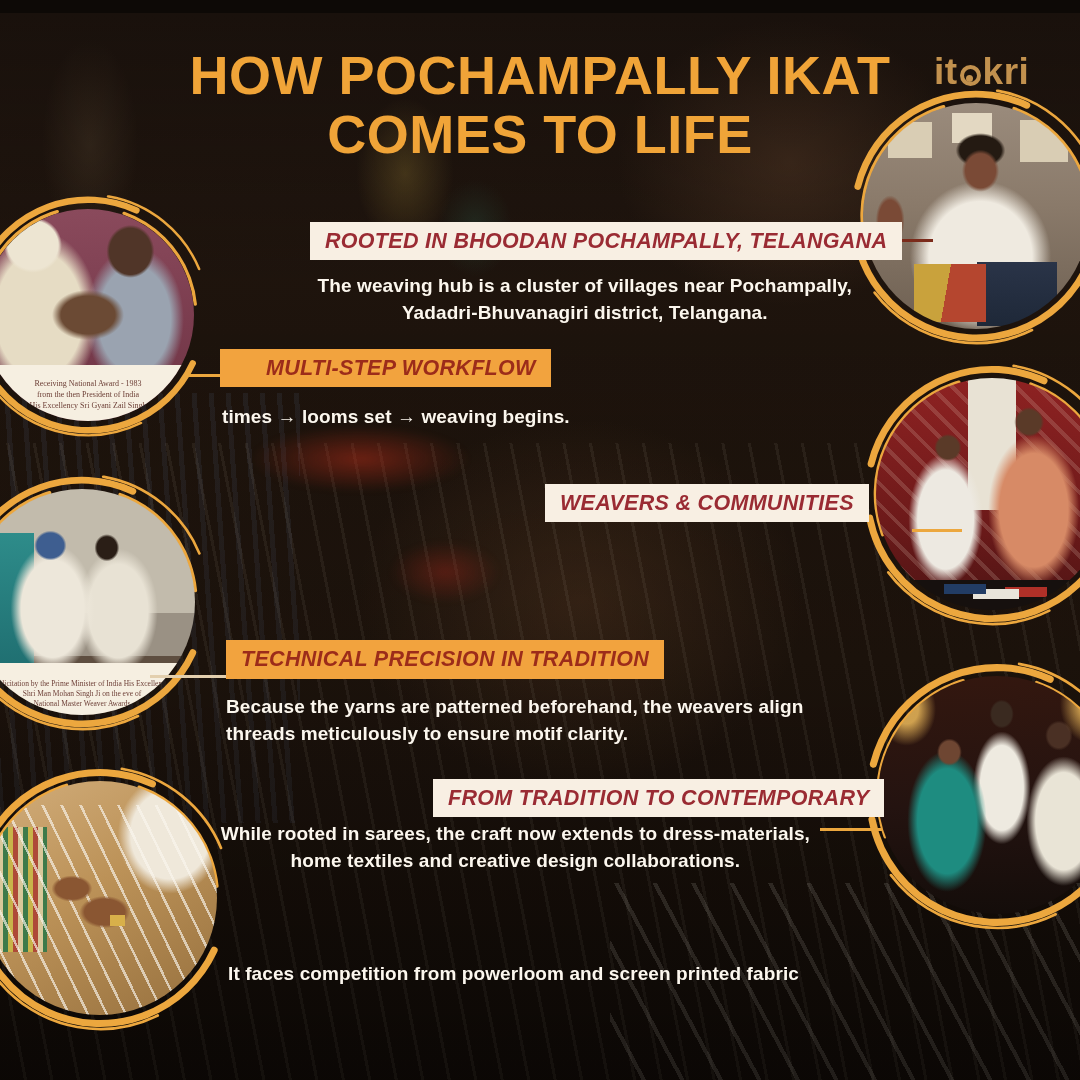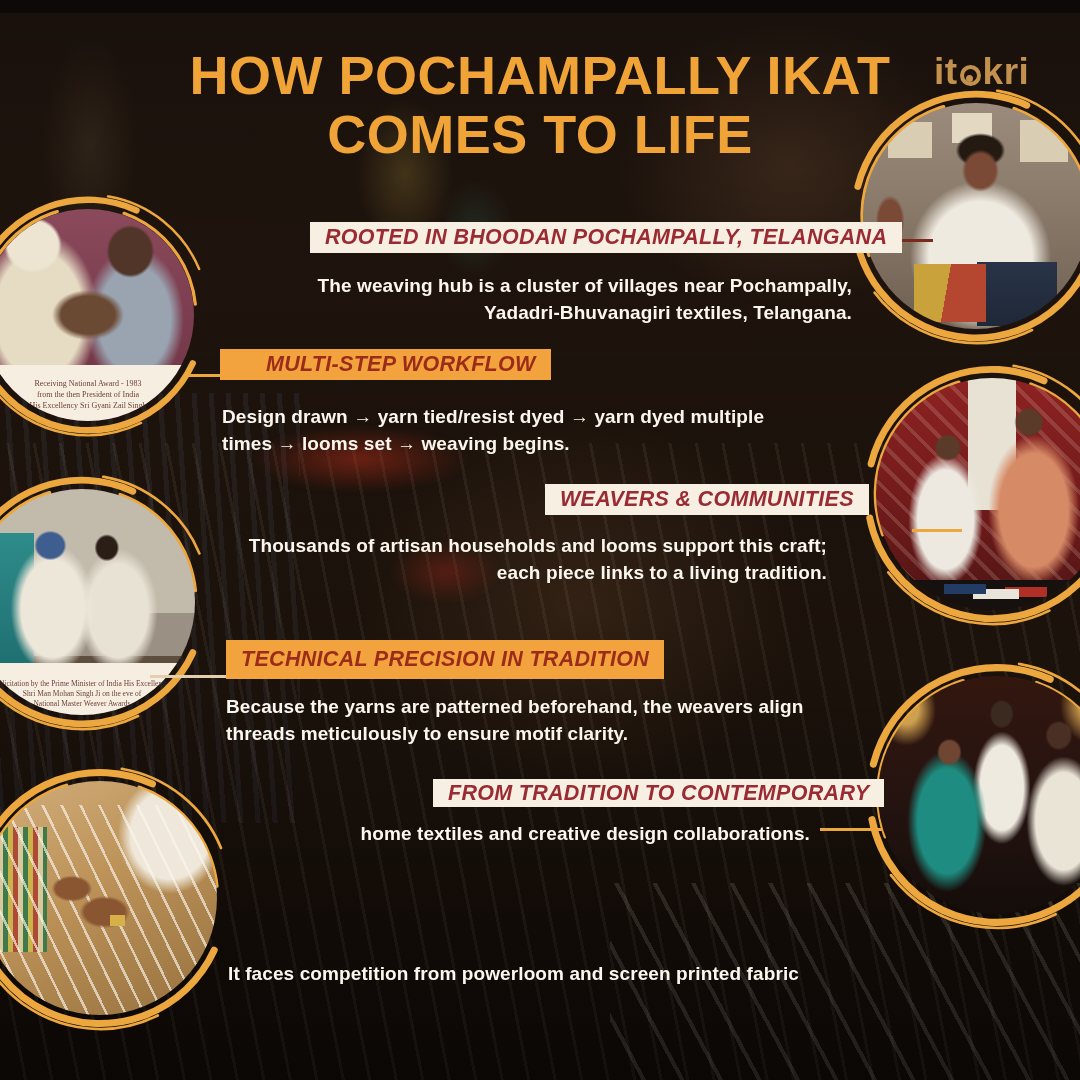--- a/index.html
+++ b/index.html
@@ -43,34 +43,34 @@
   #logo { position:absolute; top:40px; left:934px; z-index:5; display:flex;
     align-items:center; color:#c2914e; font-weight:700; font-size:37px;
     letter-spacing:.5px; line-height:1; }
   .logo-o { display:inline-block; width:21px; height:21px; border:4px solid #c2914e;
     border-radius:50%; margin:8px 2px 0; position:relative; }
   .logo-o::after { content:""; position:absolute; left:2px; bottom:0; width:7px;
     height:7px; background:#c2914e; border-radius:50%; }
 
   
   .hdr { position:absolute; z-index:4; display:inline-flex; align-items:center;
-    height:31px; padding:0 15px; white-space:nowrap;
+    height:38px; padding:0 15px; white-space:nowrap;
     font-style:italic; font-weight:800; font-size:21.5px; letter-spacing:.3px; }
   .hdr.cream  { background:#f8efe3; color:#9a2b33; }
   .hdr.orange { background:#f2a33e; color:#9c2c1a; }
   #s1-hdr { left:310px; top:209px; }
   #s2-hdr { left:220px; top:336px;padding-left:46px; }
   #s3-hdr { left:545px; top:471px; }
   #s4-hdr { left:226px; top:627px; height:39px; }
-  #s5-hdr { left:433px; top:766px; height:28px; }
+  #s5-hdr { left:433px; top:766px; height:38px; }
   #s6-hdr { left:225px; top:905px; height:38px; }
 
   .body-txt { position:absolute; z-index:4; color:#fcf7ee; font-weight:700;
     font-size:19px; line-height:1.42; letter-spacing:.1px; }
-  .align-r { text-align:right; }
+  .align-r { text-align:center; }
   #s1-body { right:228px; top:260px; }
   #s2-body { left:222px;  top:391px; }
   #s3-body { right:253px; top:520px; }
   #s4-body { left:226px;  top:681px; }
   #s5-body { right:270px; top:808px; }
   #s6-body { left:228px;  top:948px; }
 
   
   .line { position:absolute; height:3px; z-index:3; }
   #c1 { left:845px; top:226px; width:88px; background:#7b2b1b; }
@@ -255,43 +255,39 @@
 
   <div class="line" id="c1"></div>
   <div class="line" id="c2"></div>
   <div class="line" id="c3"></div>
   <div class="line" id="c4"></div>
   <div class="line" id="c5"></div>
 
   <div class="hdr cream" id="s1-hdr">ROOTED IN BHOODAN POCHAMPALLY, TELANGANA</div>
   <div class="body-txt align-r" id="s1-body">
     <div>The weaving hub is a cluster of villages near Pochampally,</div>
-    <div>Yadadri-Bhuvanagiri textiles, Telangana.</div>
+    <div>Yadadri-Bhuvanagiri district, Telangana.</div>
   </div>
 
   <div class="hdr orange" id="s2-hdr">MULTI-STEP WORKFLOW</div>
   <div class="body-txt" id="s2-body">
-    <div>Design drawn → yarn tied/resist dyed → yarn dyed multiple</div>
     <div>times → looms set → weaving begins.</div>
   </div>
 
   <div class="hdr cream" id="s3-hdr">WEAVERS &amp; COMMUNITIES</div>
-  <div class="body-txt align-r" id="s3-body">
-    <div>Thousands of artisan households and looms support this craft;</div>
-    <div>each piece links to a living tradition.</div>
-  </div>
 
   <div class="hdr orange" id="s4-hdr">TECHNICAL PRECISION IN TRADITION</div>
   <div class="body-txt" id="s4-body">
     <div>Because the yarns are patterned beforehand, the weavers align</div>
     <div>threads meticulously to ensure motif clarity.</div>
   </div>
 
   <div class="hdr cream" id="s5-hdr">FROM TRADITION TO CONTEMPORARY</div>
   <div class="body-txt align-r" id="s5-body">
+    <div>While rooted in sarees, the craft now extends to dress-materials,</div>
     <div>home textiles and creative design collaborations.</div>
   </div>
 
   <div class="body-txt" id="s6-body">
     <div>It faces competition from powerloom and screen printed fabric</div>
   </div>
 
 </div>
 
 </body></html>

